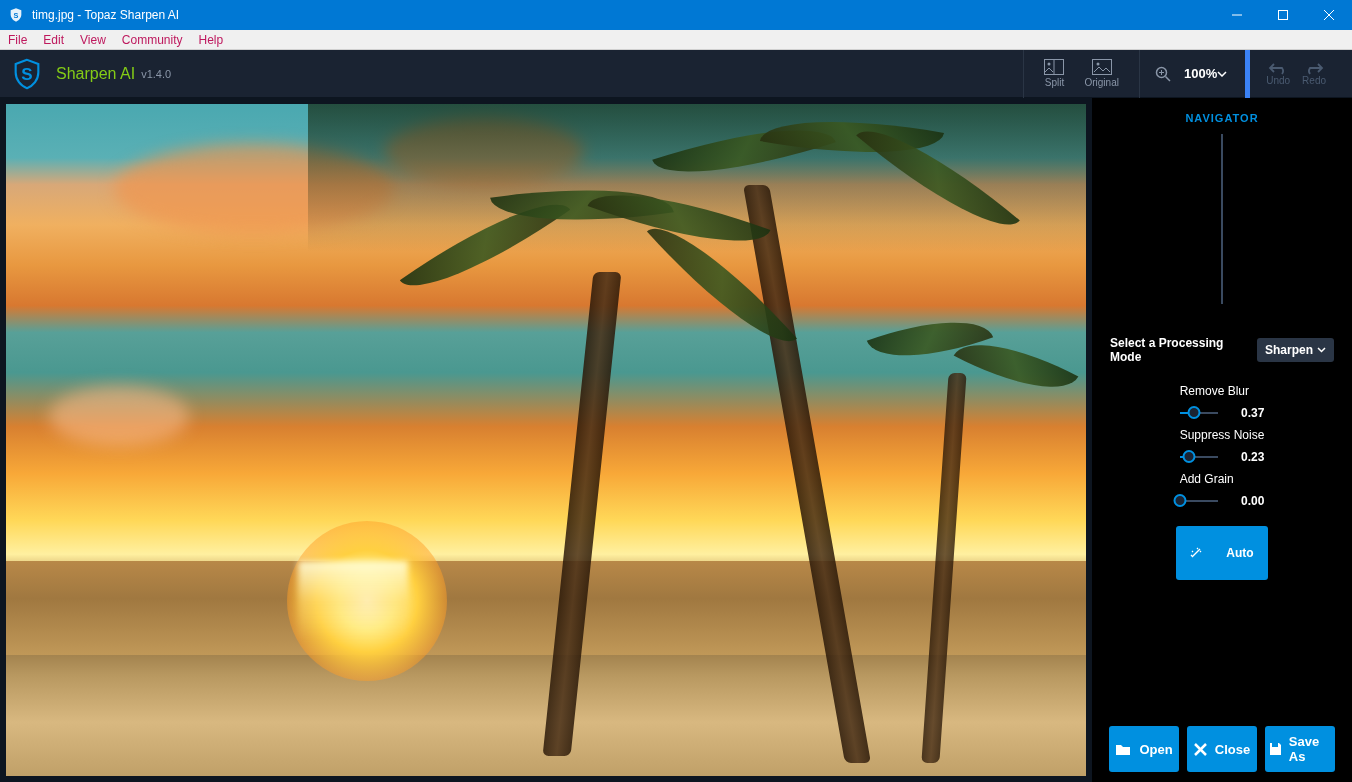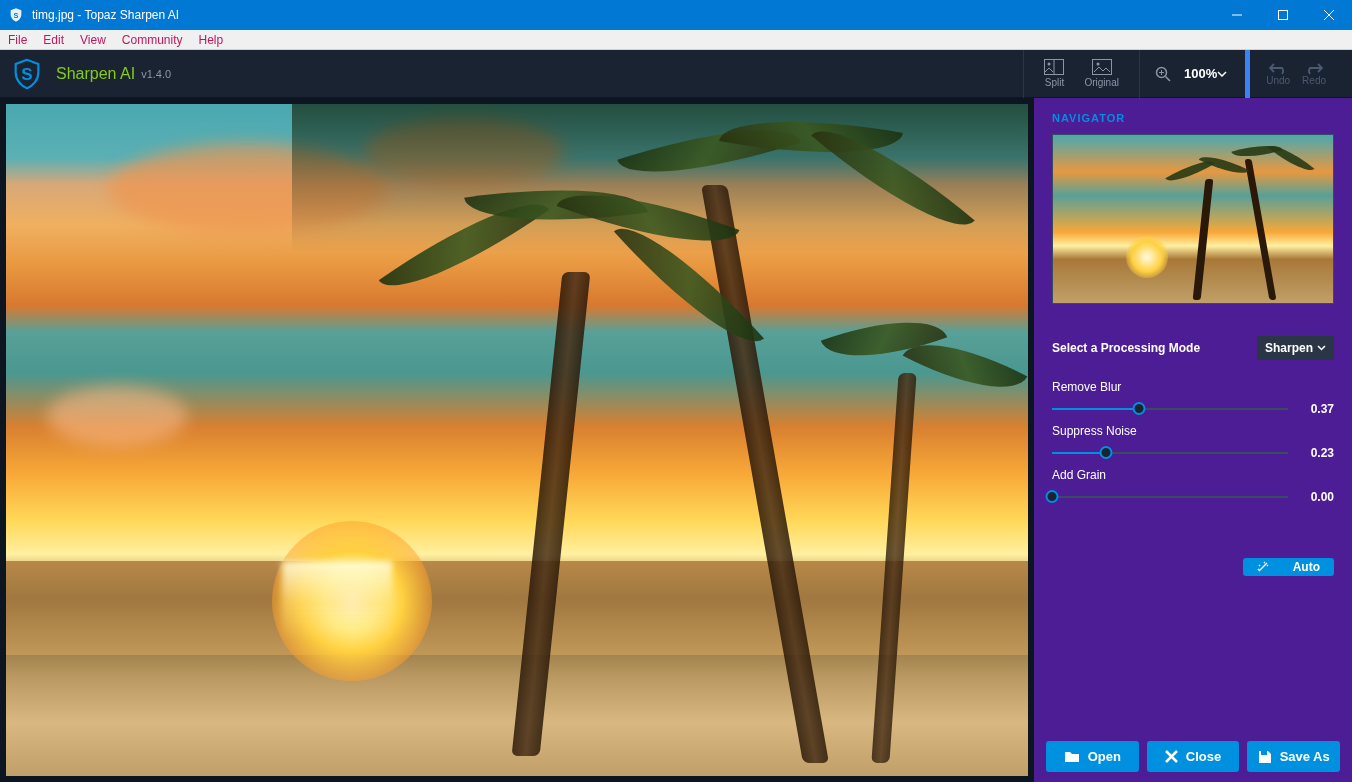--- a/index.html
+++ b/index.html
@@ -63,21 +63,21 @@
 .f4 { left:58%; top:24%; transform: rotate(48deg) scaleX(-1); }
 .f5 { left:60%; top:4%; transform: rotate(-18deg); }
 .f6 { left:70%; top:2%; transform: rotate(10deg) scaleX(-1); }
 .f7 { left:78%; top:8%; transform: rotate(40deg) scaleX(-1); }
 .f8 { left:80%; top:32%; transform: rotate(-20deg); width:120px; }
 .f9 { left:88%; top:36%; transform: rotate(28deg) scaleX(-1); width:120px; }
 .topshade { position:absolute; left:28%; top:0; right:0; height:22%;
   background: linear-gradient(to bottom, rgba(20,40,15,0.7), transparent); }
 
 
-.sidebar { width: 318px; background: #4c1d95; display: flex; flex-direction: column; }
+.sidebar { width: 260px; background: #000000; display: flex; flex-direction: column; align-items: center; }
 .nav-header { color: #0090e0; font-size: 11px; font-weight: 700; letter-spacing: 1px; padding: 14px 18px 10px; }
 .navigator-box { margin: 0 18px; height: 170px; border: 1px solid #3a4a60; position: relative; overflow: hidden;
   background: linear-gradient(to bottom, #4aa8b0 0%, #e89840 22%, #58a098 36%, #f8a838 58%, #fff0a0 66%, #a87838 74%, #c0a068 100%); }
 .nav-sun { position:absolute; left:26%; top:60%; width:42px; height:42px; border-radius:50%;
   background: radial-gradient(circle, #fffbe0, #ffd040 50%, transparent 80%); }
 .nav-trunk { position:absolute; background:#2a1808; border-radius:3px; }
 .nt1 { left:52%; top:26%; width:8px; height:72%; transform: skewX(-6deg); }
 .nt2 { left:73%; top:14%; width:7px; height:84%; transform: skewX(10deg); }
 .nav-frond { position:absolute; width:50px; height:12px; background:#283a15; border-radius:0 100% 0 100%; opacity:0.9; }
 .nf1 { left:40%; top:18%; transform:rotate(-30deg); }
@@ -91,21 +91,21 @@
 
 .slider-block { padding: 8px 18px 0; }
 .slider-label { color: #fff; font-size: 12px; margin-bottom: 8px; }
 .slider-row { display: flex; align-items: center; gap: 12px; }
 .slider-track { flex: 1; height: 2px; background: #3a4a60; position: relative; }
 .slider-fill { height: 2px; background: #0090e0; position: absolute; left: 0; top: 0; }
 .slider-thumb { width: 13px; height: 13px; border-radius: 50%; border: 2px solid #0090e0; background: #1a2332; position: absolute; top: -6px; transform: translateX(-50%); }
 .slider-value { color: #fff; font-size: 12px; width: 34px; text-align: right; font-weight:600; }
 
 .auto-row { display: flex; justify-content: flex-end; padding: 18px 18px 0; }
-.auto-btn { background: #0090e0; color: #fff; font-size: 12px; font-weight: 600; padding: 2px 14px; border-radius: 3px; display: flex; align-items: center; gap: 24px; margin-top: 36px; }
+.auto-btn { background: #0090e0; color: #fff; font-size: 12px; font-weight: 600; padding: 20px 14px; border-radius: 3px; display: flex; align-items: center; gap: 24px; }
 
 .preview-row { display: flex; align-items: center; justify-content: space-between; padding: 22px 18px; }
 .preview-label { color: #fff; font-size: 12px; font-weight: 600; }
 .toggle { display: flex; border: 1px solid #2a3545; border-radius: 14px; overflow: hidden; }
 .toggle-opt { font-size: 11px; padding: 4px 12px; color: #8a96a8; }
 .toggle-opt.active { background: #0090e0; color: #fff; border-radius: 12px; }
 
 .sidebar-spacer { flex: 1; }
 .footer-btns { display: flex; gap: 8px; padding: 10px 12px; }
 .footer-btn { flex: 1; background: #0090e0; color: #fff; font-size: 13px; font-weight: 600; padding: 8px 4px; border-radius: 3px; display: flex; align-items: center; justify-content: center; gap: 8px; }

